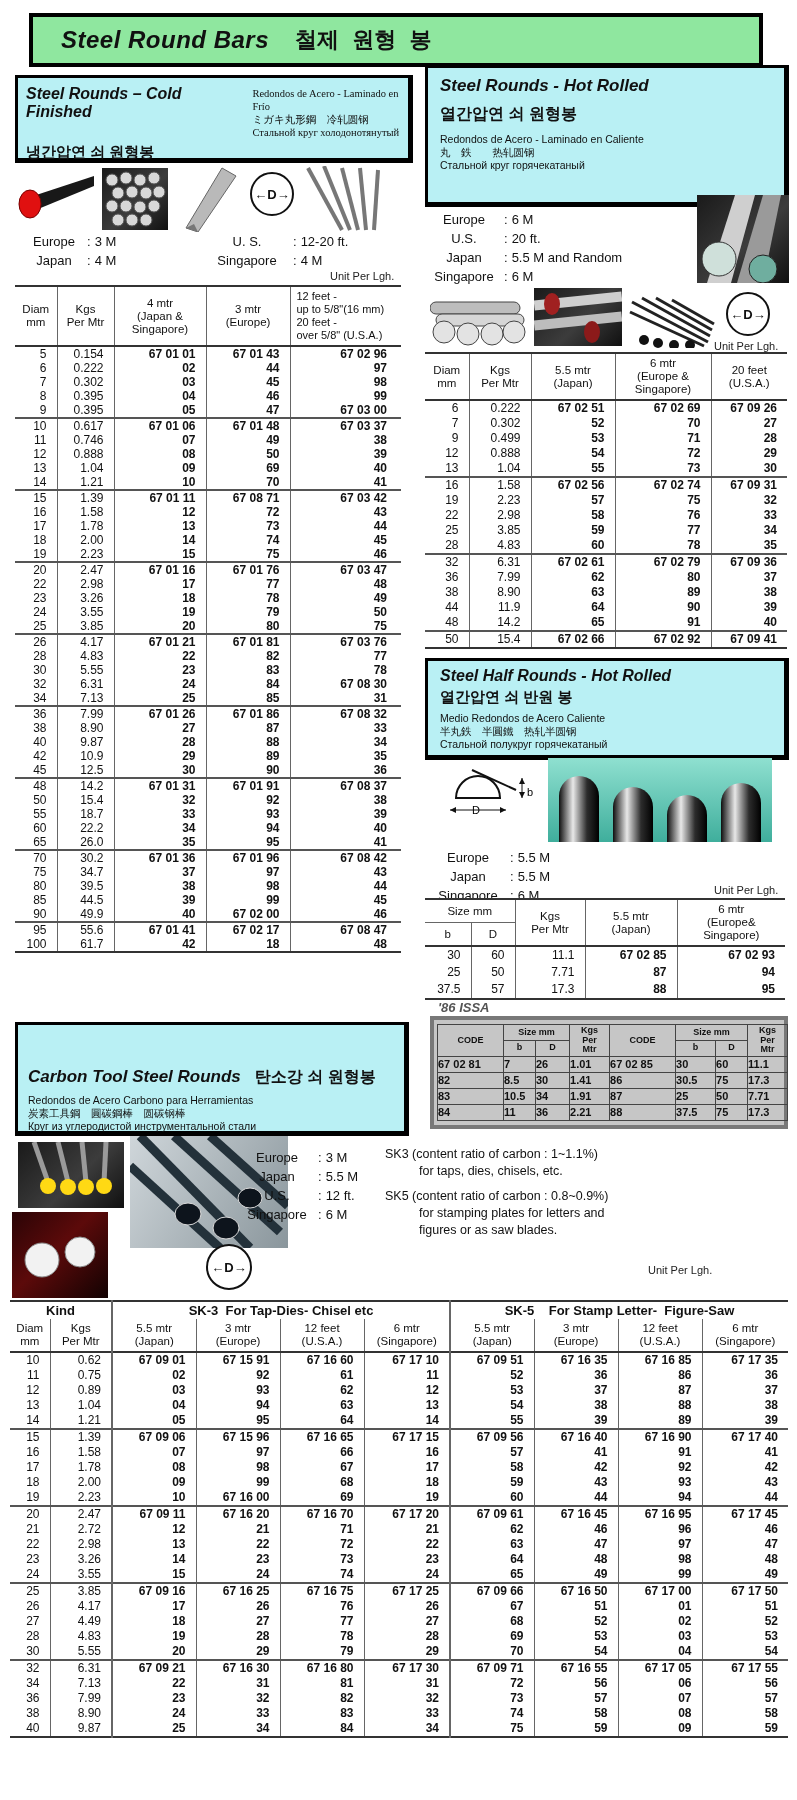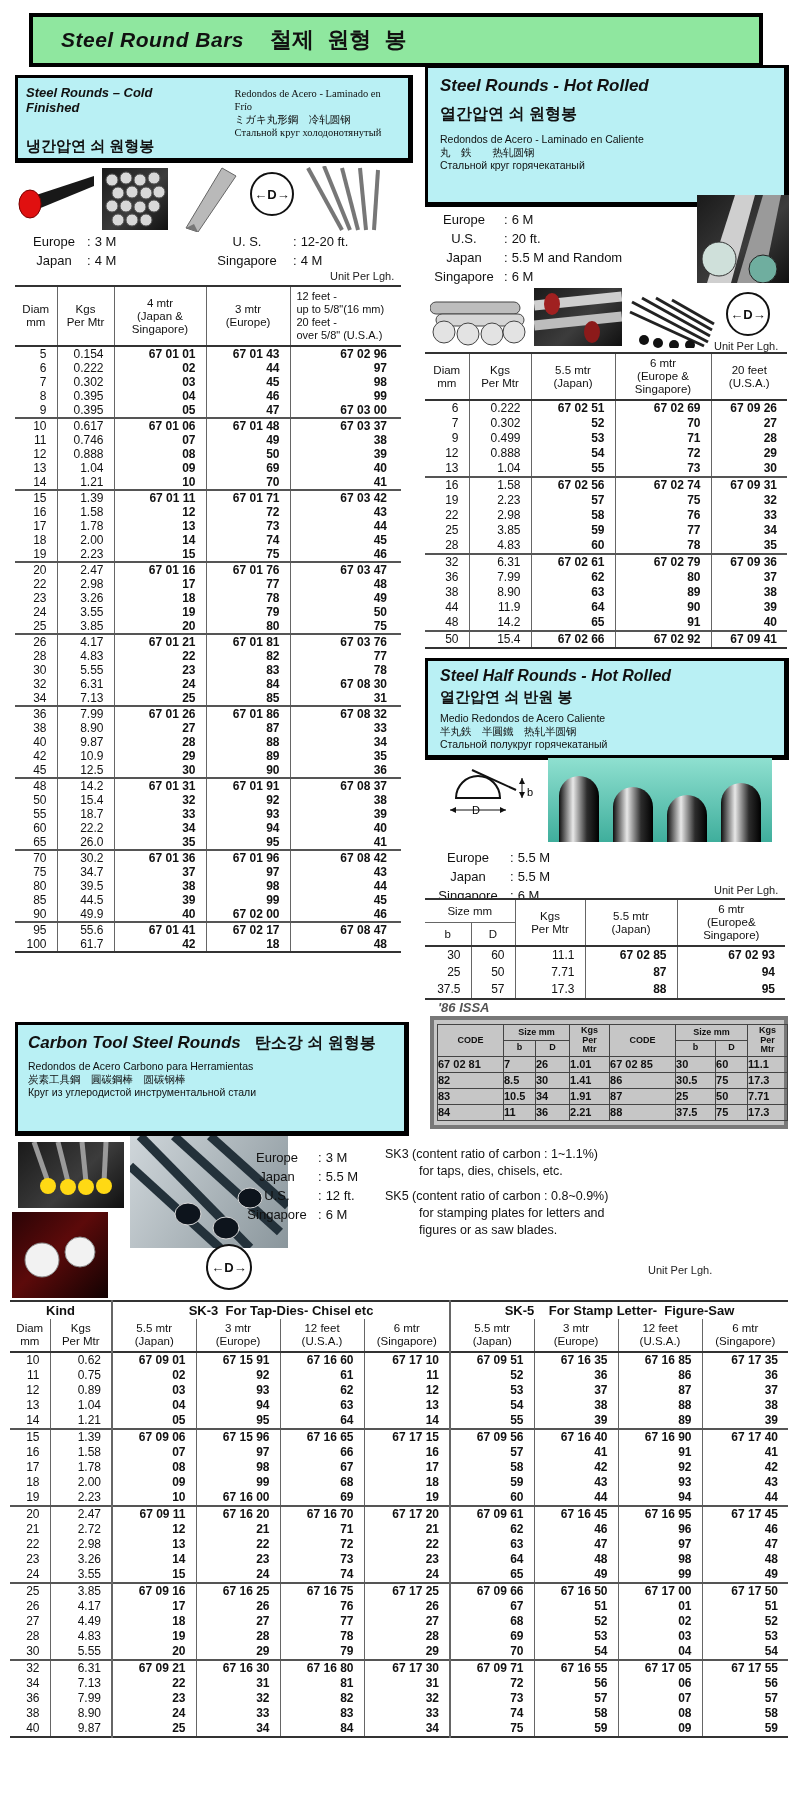--- a/index.html
+++ b/index.html
@@ -4,44 +4,44 @@
 <style>
   html,body { margin:0; padding:0; background:#e9e9e9; }
   .page { position:relative; width:797px; height:1800px; background:#ffffff; margin:0 auto;
           font-family:"Liberation Sans", sans-serif; color:#111; overflow:hidden; }
   .page * { box-sizing:border-box; }
 
   
   .titlebar { position:absolute; left:30px; top:14px; width:732px; height:52px;
     background:#8fe79f; border:3px solid #000; box-shadow:0 0 0 1px #000;
     display:flex; align-items:center; padding-left:28px; gap:26px; }
-  .titlebar .en { font-size:21px; font-weight:bold; font-style:italic; letter-spacing:0.5px; }
+  .titlebar .en { font-size:24px; font-weight:bold; font-style:italic; letter-spacing:0.5px; }
   .titlebar .ko { font-size:22px; font-weight:bold;font-family:Liberation Mono, monospace; }
 
   
   .box { position:absolute; background:#b9f0f4; border:3px solid #000; box-shadow:1px 1px 0 1px #000; }
   .t-en { font-weight:bold; font-style:italic; }
   .t-ko { font-weight:bold; }
   .small-lines div { font-size:10.5px; line-height:13px; }
 
   .coldbox { left:15px; top:75px; width:396px; height:86px; display:flex; padding:7px 8px; gap:8px; }
-  .coldbox .lhs .t-en { font-size:13px; }
+  .coldbox .lhs .t-en { font-size:16px; }
   .coldbox .lhs .t-ko { font-size:15px; margin-top:22px; }
   .coldbox .rhs { margin-left:18px; padding-top:2px;font-family:Liberation Serif, serif; }
 
   .hotbox { left:425px; top:65px; width:362px; height:140px; padding:8px 12px; }
   .hotbox .t-en { font-size:17px; }
   .hotbox .t-ko { font-size:16px; margin:8px 0 8px 0; }
 
   .halfbox { left:425px; top:658px; width:362px; height:100px; padding:6px 12px; }
   .halfbox .t-en { font-size:16px; }
   .halfbox .t-ko { font-size:15px; margin:3px 0 5px 0; }
 
   .carbonbox { left:15px; top:1022px; width:392px; height:112px; padding:8px 10px; }
-  .carbonbox .titleline { display:flex; gap:14px; align-items:baseline; }
+  .carbonbox .titleline { display:flex; gap:14px; align-items:baseline;margin-top:34px; }
   .carbonbox .t-en { font-size:17px; }
   .carbonbox .t-ko { font-size:16px; }
   .carbonbox .small-lines { margin-top:6px; }
 
   
   .lenlist { position:absolute; font-size:13px; line-height:19px; }
   .lenlist .row { display:flex;text-align:center; }
   .lenlist .lab { display:inline-block; }
   .lenlist .sep { padding:0 4px; }
   .cold-len { left:25px; top:232px; width:360px; }
@@ -310,21 +310,21 @@
           <td class="code">10</td>
           <td class="code">70</td>
           <td class="code">41</td>
         </tr>
       </tbody>
       <tbody class="grp">
         <tr>
           <td>15</td>
           <td>1.39</td>
           <td class="code">67 01 11</td>
-          <td class="code">67 01 71</td>
+          <td class="code">67 08 71</td>
           <td class="code">67 03 42</td>
         </tr>
         <tr>
           <td>16</td>
           <td>1.58</td>
           <td class="code">12</td>
           <td class="code">72</td>
           <td class="code">43</td>
         </tr>
         <tr>

